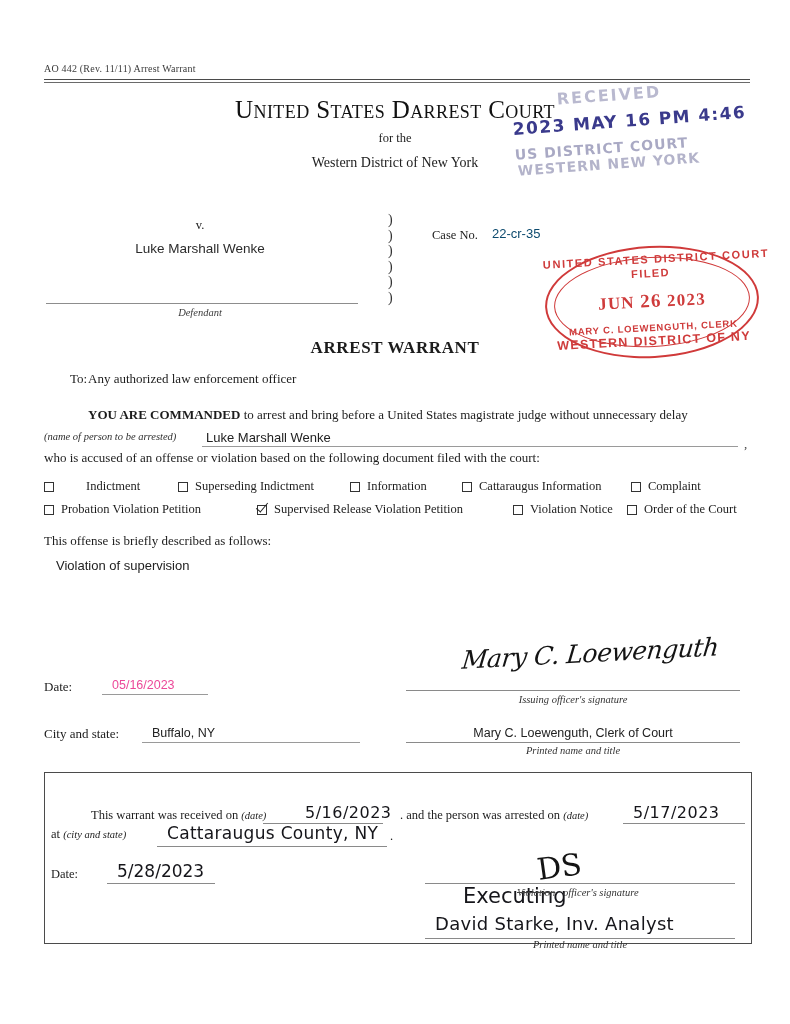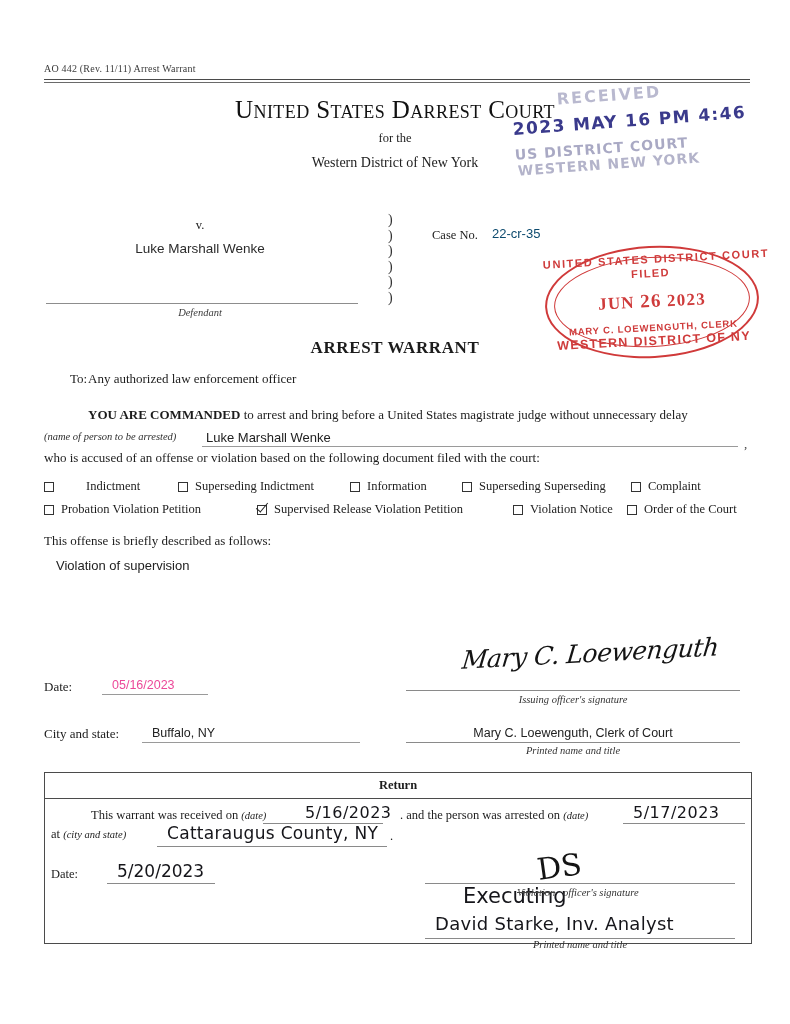--- a/index.html
+++ b/index.html
@@ -475,21 +475,21 @@
       <span class="cbitem" style="left: 134px;">
         <span class="box"></span>
         <span>Superseding Indictment</span>
       </span>
       <span class="cbitem" style="left: 306px;">
         <span class="box"></span>
         <span>Information</span>
       </span>
       <span class="cbitem" style="left: 418px;">
         <span class="box"></span>
-        <span>Superseding Superseding</span>
+        <span>Cattaraugus Information</span>
       </span>
       <span class="cbitem" style="left: 587px;">
         <span class="box"></span>
         <span>Complaint</span>
       </span>
     </div>
   <div class="cbrow r2" id="cb-row-2">
       <span class="cbitem" style="left: 0px;">
         <span class="box"></span>
         <span>Probation Violation Petition</span>
@@ -521,37 +521,36 @@
   <div class="city-value">Buffalo, NY</div>
   <div class="city-rule"></div>
 
   <div class="sig-rule"></div>
   <div class="sig-cap">Issuing officer's signature</div>
   <div class="printed-name">Mary C. Loewenguth, Clerk of Court</div>
   <div class="printed-rule"></div>
   <div class="printed-cap">Printed name and title</div>
 
   <div class="return-box">
-    <div class="return-head">Return</div>
 
     <div class="ret-l1"><span>This warrant was received on</span> <span class="it">(date)</span></div>
     <div class="hw hw-recv">5/16/2023</div>
     <div class="rule-recv"></div>
 
     <div class="ret-l1b"><span>. and the person was arrested on</span> <span class="it">(date)</span></div>
     <div class="hw hw-arr">5/17/2023</div>
     <div class="rule-arr"></div>
 
     <div class="ret-l2"><span>at</span> <span class="it">(city and state)</span></div>
     <div class="hw hw-city">Cattaraugus County, NY</div>
     <div class="rule-city"></div>
     <div class="dot-city">.</div>
 
     <div class="ret-date-label">Date:</div>
-    <div class="hw hw-date2">5/20/2023</div>
+    <div class="hw hw-date2">5/28/2023</div>
     <div class="rule-date2"></div>
 
     <div class="sig-david">DS</div>
     <div class="rule-exec"></div>
     <div class="hw hw-exec">Executing</div>
     <div class="exec-struck">Violation</div>
     <div class="exec-cap">officer's signature</div>
 
     <div class="hw hw-printed">David Starke, Inv. Analyst</div>
     <div class="rule-printed"></div>

